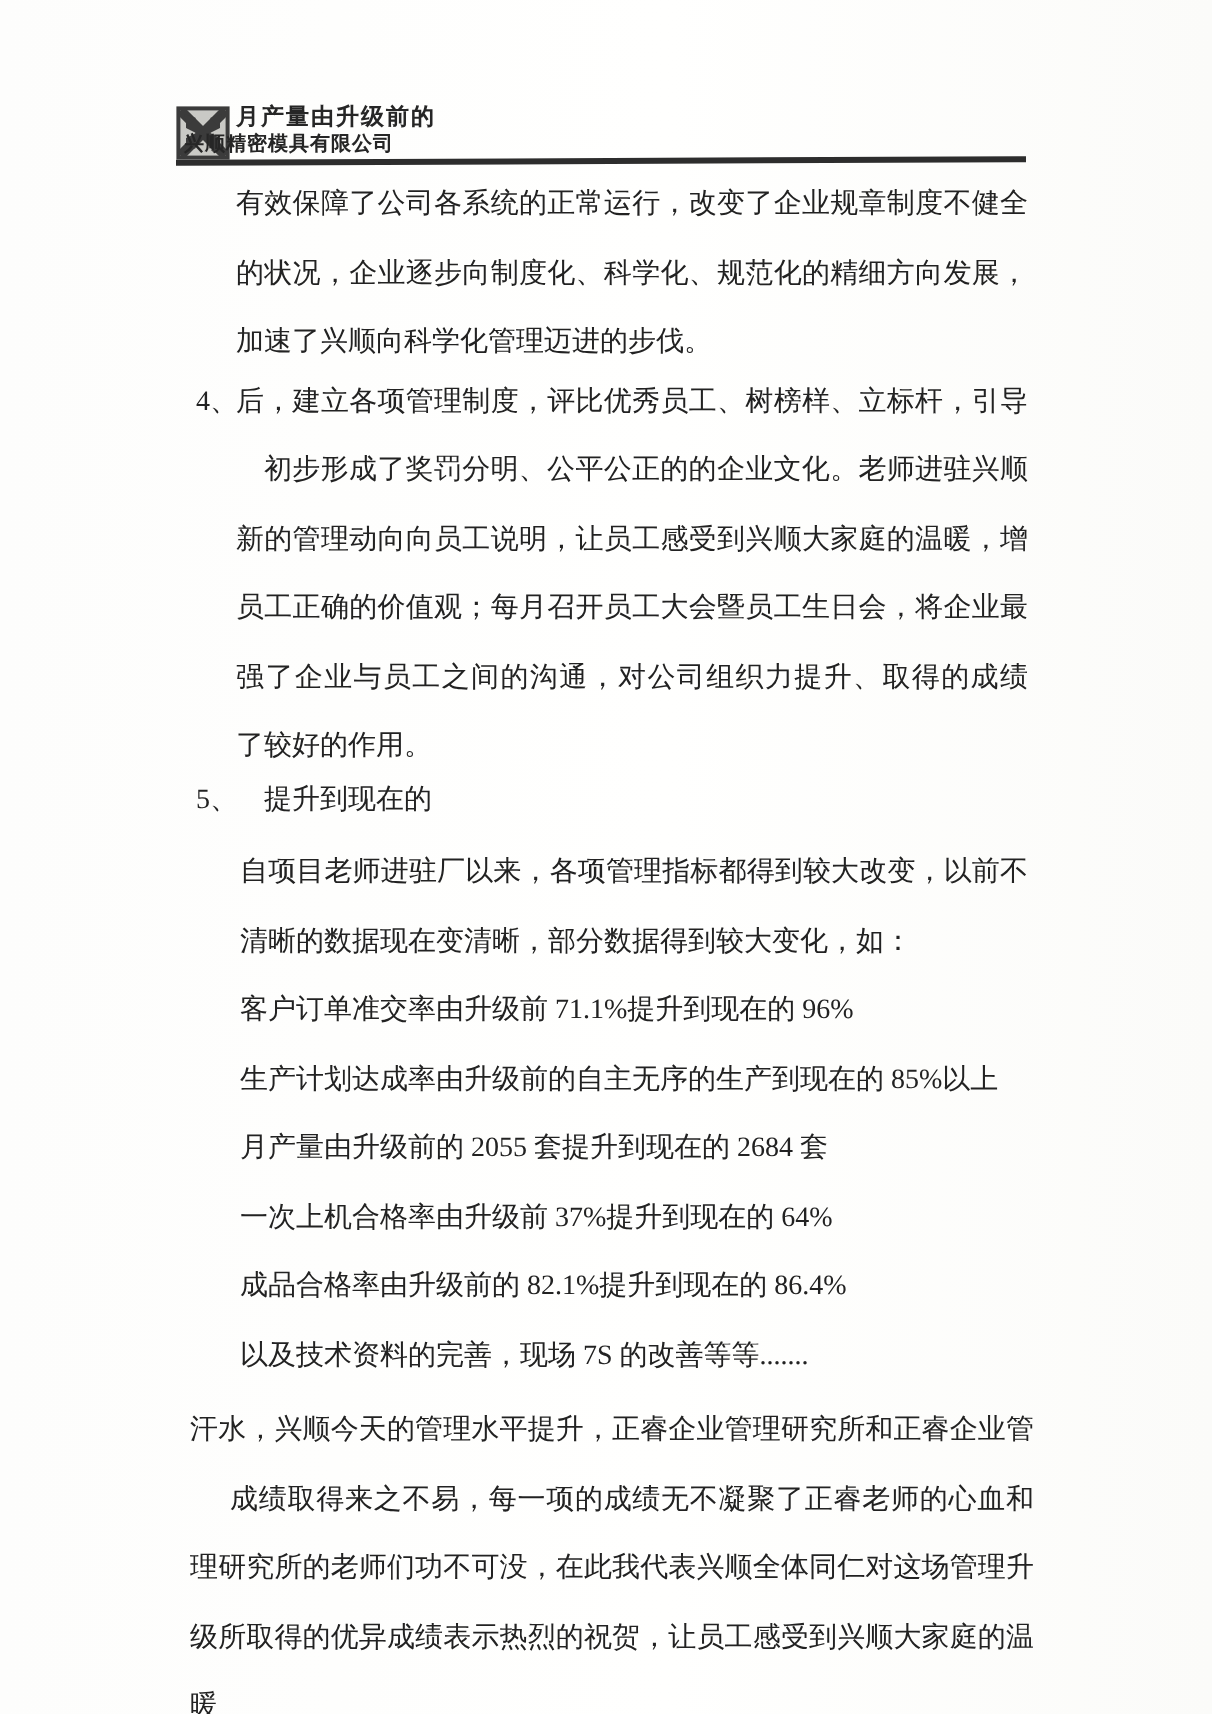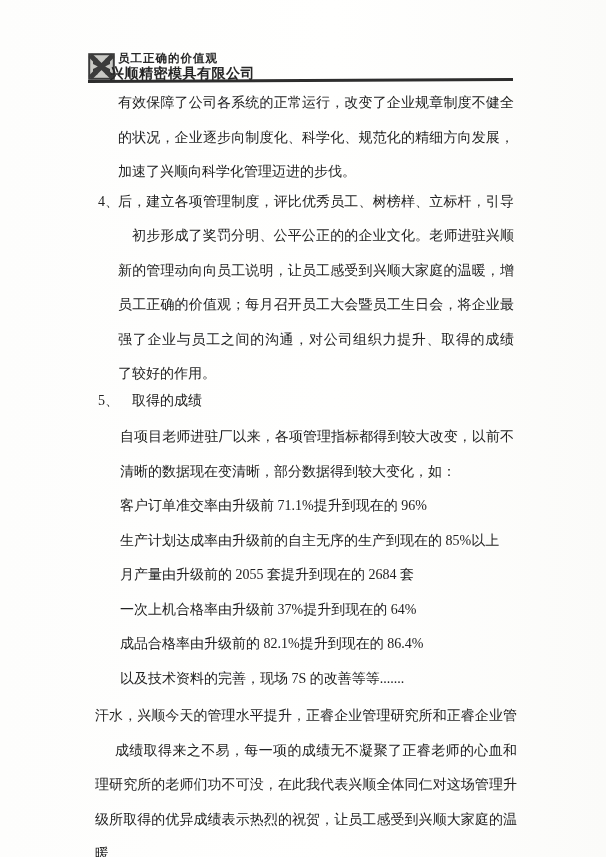--- a/index.html
+++ b/index.html
@@ -21,23 +21,23 @@
     position: absolute; left: 88px; top: 53px;
     width: 27px; height: 27px;
   }
   .co-line1 {
     position: absolute; left: 118px; top: 51px;
     font-family: "Liberation Sans", sans-serif;
     font-size: 11.5px; font-weight: bold; color: #262626;
     letter-spacing: 1px; white-space: nowrap;
   }
   .co-line2 {
-    position: absolute; left: 110px; top: 65px;
+    position: absolute; left: 92px; top: 65px;
     font-family: "Liberation Sans", sans-serif;
-    font-size: 14px; font-weight: bold; color: #262626;
+    font-size: 10px; font-weight: bold; color: #262626;
     letter-spacing: 0.5px; white-space: nowrap;
   }
   .head-rule {
     position: absolute; left: 88px; top: 79px;
     width: 425px; height: 2.5px;
     background: #2d2d2d;
     transform: rotate(-0.25deg);
   }
   
   .doc { position: absolute; left: 0; top: 86px; width: 606px; }
@@ -61,21 +61,21 @@
 
 <div class="page">
 
   <div class="letterhead">
     <svg class="logo" viewBox="0 0 27 27">
       <rect x="1.2" y="1.2" width="24.6" height="24.6" fill="#c9c9c5" stroke="#3b3b3b" stroke-width="2"></rect>
       <path d="M5 5 L11 5 L13.5 10 L16 5 L22 5 L16.5 13.5 L22 22 L16 22 L13.5 17 L11 22 L5 22 L10.5 13.5 Z" fill="#3b3b3b" transform="rotate(90 13.5 13.5)"></path>
       <path d="M4 4 L23 23 M23 4 L4 23" stroke="#3b3b3b" stroke-width="5" stroke-linecap="square"></path>
       <path d="M4 4 L10 6 L6 10 Z M23 4 L17 6 L21 10 Z M4 23 L6 17 L10 21 Z M23 23 L17 21 L21 17 Z" fill="#3b3b3b"></path>
     </svg>
-    <div class="co-line1">员工正确的价值观</div>
+    <div class="co-line1">月产量由升级前的</div>
     <div class="co-line2">兴顺精密模具有限公司</div>
     <div class="head-rule"></div>
   </div>
 
   <div class="doc">
 
     <div class="sec sec-cont">
       <div class="line j">有效保障了公司各系统的正常运行，改变了企业规章制度不健全</div>
       <div class="line j">的状况，企业逐步向制度化、科学化、规范化的精细方向发展，</div>
       <div class="line">加速了兴顺向科学化管理迈进的步伐。</div>
@@ -86,21 +86,21 @@
       <div class="line j">后，建立各项管理制度，评比优秀员工、树榜样、立标杆，引导</div>
       <div class="line j first-indent">初步形成了奖罚分明、公平公正的的企业文化。老师进驻兴顺</div>
       <div class="line j">新的管理动向向员工说明，让员工感受到兴顺大家庭的温暖，增</div>
       <div class="line j">员工正确的价值观；每月召开员工大会暨员工生日会，将企业最</div>
       <div class="line j">强了企业与员工之间的沟通，对公司组织力提升、取得的成绩</div>
       <div class="line">了较好的作用。</div>
     </div>
 
     <div class="sec sec-item5h">
       <span class="num">5、</span>
-      <div class="line first-indent">取得的成绩</div>
+      <div class="line first-indent">提升到现在的</div>
     </div>
 
     <div class="sec sec-item5b">
       <div class="line j">自项目老师进驻厂以来，各项管理指标都得到较大改变，以前不</div>
       <div class="line">清晰的数据现在变清晰，部分数据得到较大变化，如：</div>
       <div class="line">客户订单准交率由升级前 71.1%提升到现在的 96%</div>
       <div class="line">生产计划达成率由升级前的自主无序的生产到现在的 85%以上</div>
       <div class="line">月产量由升级前的 2055 套提升到现在的 2684 套</div>
       <div class="line">一次上机合格率由升级前 37%提升到现在的 64%</div>
       <div class="line">成品合格率由升级前的 82.1%提升到现在的 86.4%</div>

